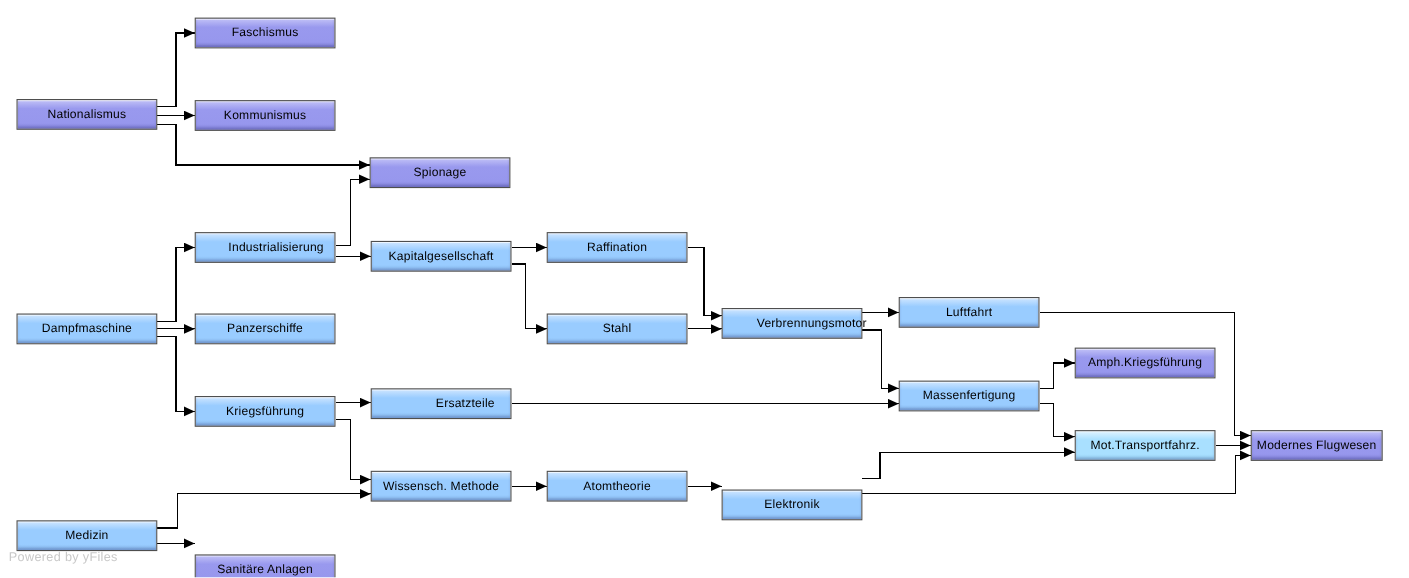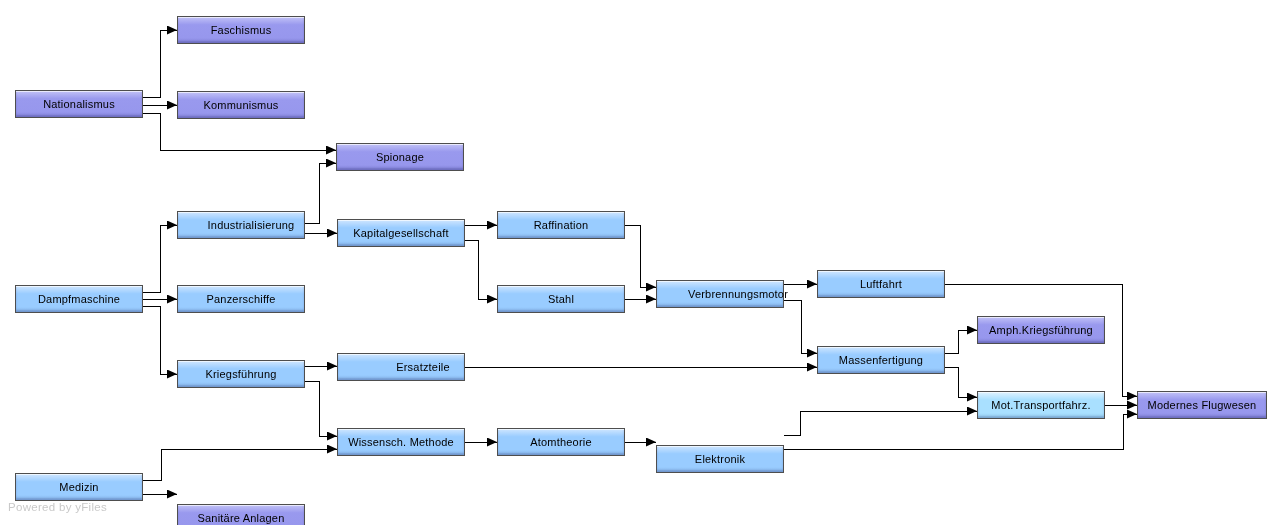--- a/index.html
+++ b/index.html
@@ -91,21 +91,21 @@
       <div class="node blue" style="left: 15px; top: 285px;">Dampfmaschine</div>
       <div class="node blue" style="left: 177px; top: 285px;">Panzerschiffe</div>
       <div class="node blue" style="left: 497px; top: 285px;">Stahl</div>
       <div class="node blue" style="left: 656px; top: 280px; padding-left: 36px;">Verbrennungsmotor</div>
       <div class="node blue" style="left: 817px; top: 270px;">Luftfahrt</div>
       <div class="node purple" style="left: 977px; top: 316px;">Amph.Kriegsführung</div>
       <div class="node blue" style="left: 817px; top: 346px;">Massenfertigung</div>
       <div class="node blue" style="left: 177px; top: 360px;">Kriegsführung</div>
       <div class="node blue" style="left: 337px; top: 353px; padding-left: 44px;">Ersatzteile</div>
       <div class="node lightblue" style="left: 977px; top: 391px;">Mot.Transportfahrz.</div>
-      <div class="node purple" style="left: 1137px; top: 391px; width: 130px;">Modernes Flugwesen</div>
+      <div class="node purple" style="left: 1137px; top: 391px; width: 120px;">Modernes Flugwesen</div>
       <div class="node blue" style="left: 337px; top: 428px;">Wissensch. Methode</div>
       <div class="node blue" style="left: 497px; top: 428px;">Atomtheorie</div>
       <div class="node blue" style="left: 656px; top: 428px; margin-top: 17px;">Elektronik</div>
       <div class="node blue" style="left: 15px; top: 473px;">Medizin</div>
       <div class="node purple" style="left: 177px; top: 480px; margin-top: 24px;">Sanitäre Anlagen</div>
     </div>
   <div class="footer">Powered by yFiles</div>
 </div>
 
 </body></html>

